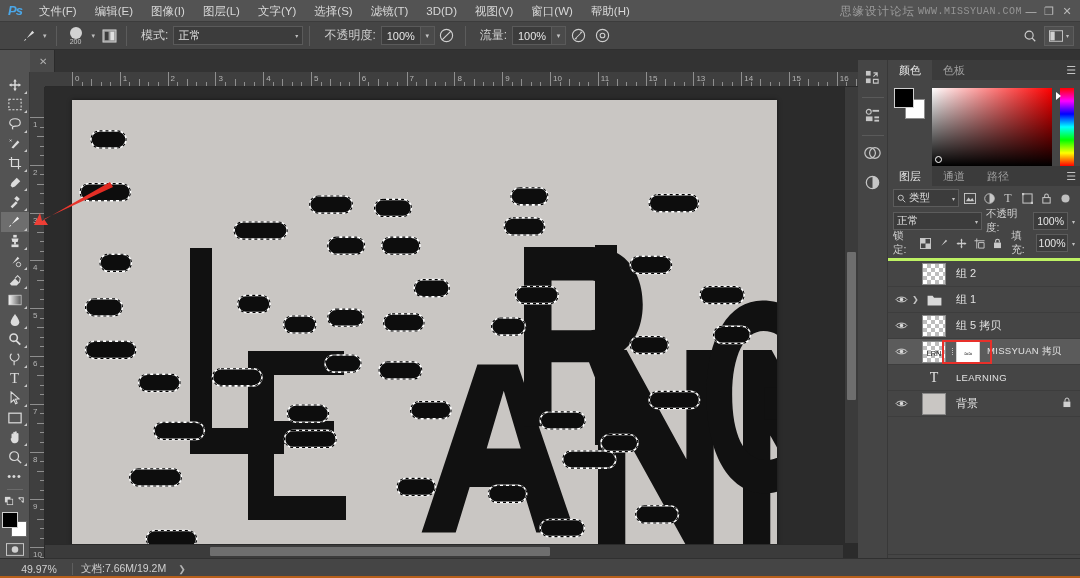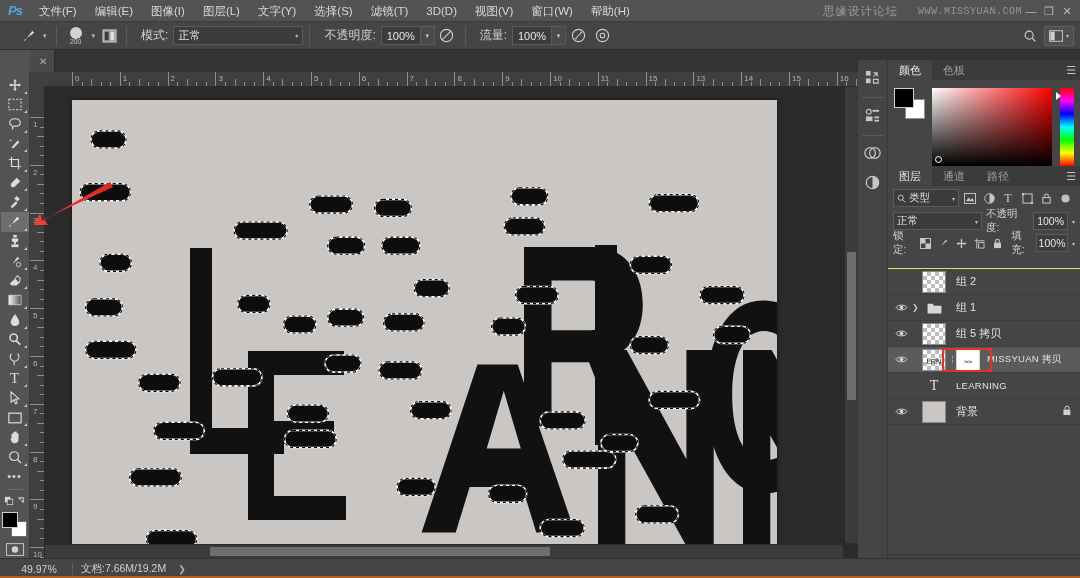--- a/index.html
+++ b/index.html
@@ -24,21 +24,21 @@
     width:30px; height:22px; display:flex; align-items:center; justify-content:center;
     color:#4ba7e8; font-weight:bold; font-size:13px; font-style:italic;
     letter-spacing:-1px;
   }
   .menu-item {
     padding:0 9px; height:22px; line-height:22px; font-size:11.5px; color:#d8d8d8;
     white-space:nowrap; cursor:default;
   }
   .watermark-top {
     position:absolute; right:58px; top:1px; height:20px; display:flex;
-    align-items:center; gap:20px; color:#9a9a9a; font-size:11px; opacity:.85;
+    align-items:center; gap:3px; color:#9a9a9a; font-size:11px; opacity:.85;
   }
   .wm-cn { font-size:11.5px; letter-spacing:1px; color:#a8a8a8; }
   .wm-en { font-size:10px; letter-spacing:.5px; color:#a0a0a0; font-family:"Liberation Mono", monospace; }
   .wincontrols {
     position:absolute; right:4px; top:0; height:22px; display:flex; align-items:center;
   }
   .wc { width:18px; text-align:center; color:#b9b9b9; font-size:11px; }
 
   
   .optionsbar {
@@ -235,22 +235,22 @@
     background:#3c3c3c; border:1px solid #5c5c5c; height:18px; width:92px;
     display:flex; align-items:center; justify-content:space-between; padding:0 3px;
     font-size:10.5px; color:#e0e0e0;
   }
   .opacity-box { background:#3c3c3c; border:1px solid #5c5c5c; height:18px; width:36px;
     display:flex; align-items:center; justify-content:center; font-size:10.5px; color:#e6e6e6; }
   .mini-caret { font-size:6px; color:#c0c0c0; }
   .lock-ico { width:16px; height:16px; display:flex; align-items:center; justify-content:center;
     color:#cacaca; font-size:11px; }
 
-  .layerlist { position:absolute; left:0; top:102px; width:192px; height:292px; overflow:hidden;
-    border-top:1px solid #bef264; }
+  .layerlist { position:absolute; left:0; top:92px; width:192px; height:292px; overflow:hidden;
+    border-top:3px solid #bef264; }
   .layerrow {
     height:26px; display:flex; align-items:center; border-bottom:1px solid #3d3d3d;
     position:relative; padding-left:2px;
   }
   .layerrow.selected { background:#5b5b5b; }
   .eye { width:22px; height:26px; display:flex; align-items:center; justify-content:center;
     color:#d8d8d8; font-size:10px; }
   .expander { width:10px; font-size:8px; color:#c4c4c4; display:flex; align-items:center; }
   .thumb-box {
     width:24px; height:22px; border:1px solid #888; margin-right:3px; flex:none;

